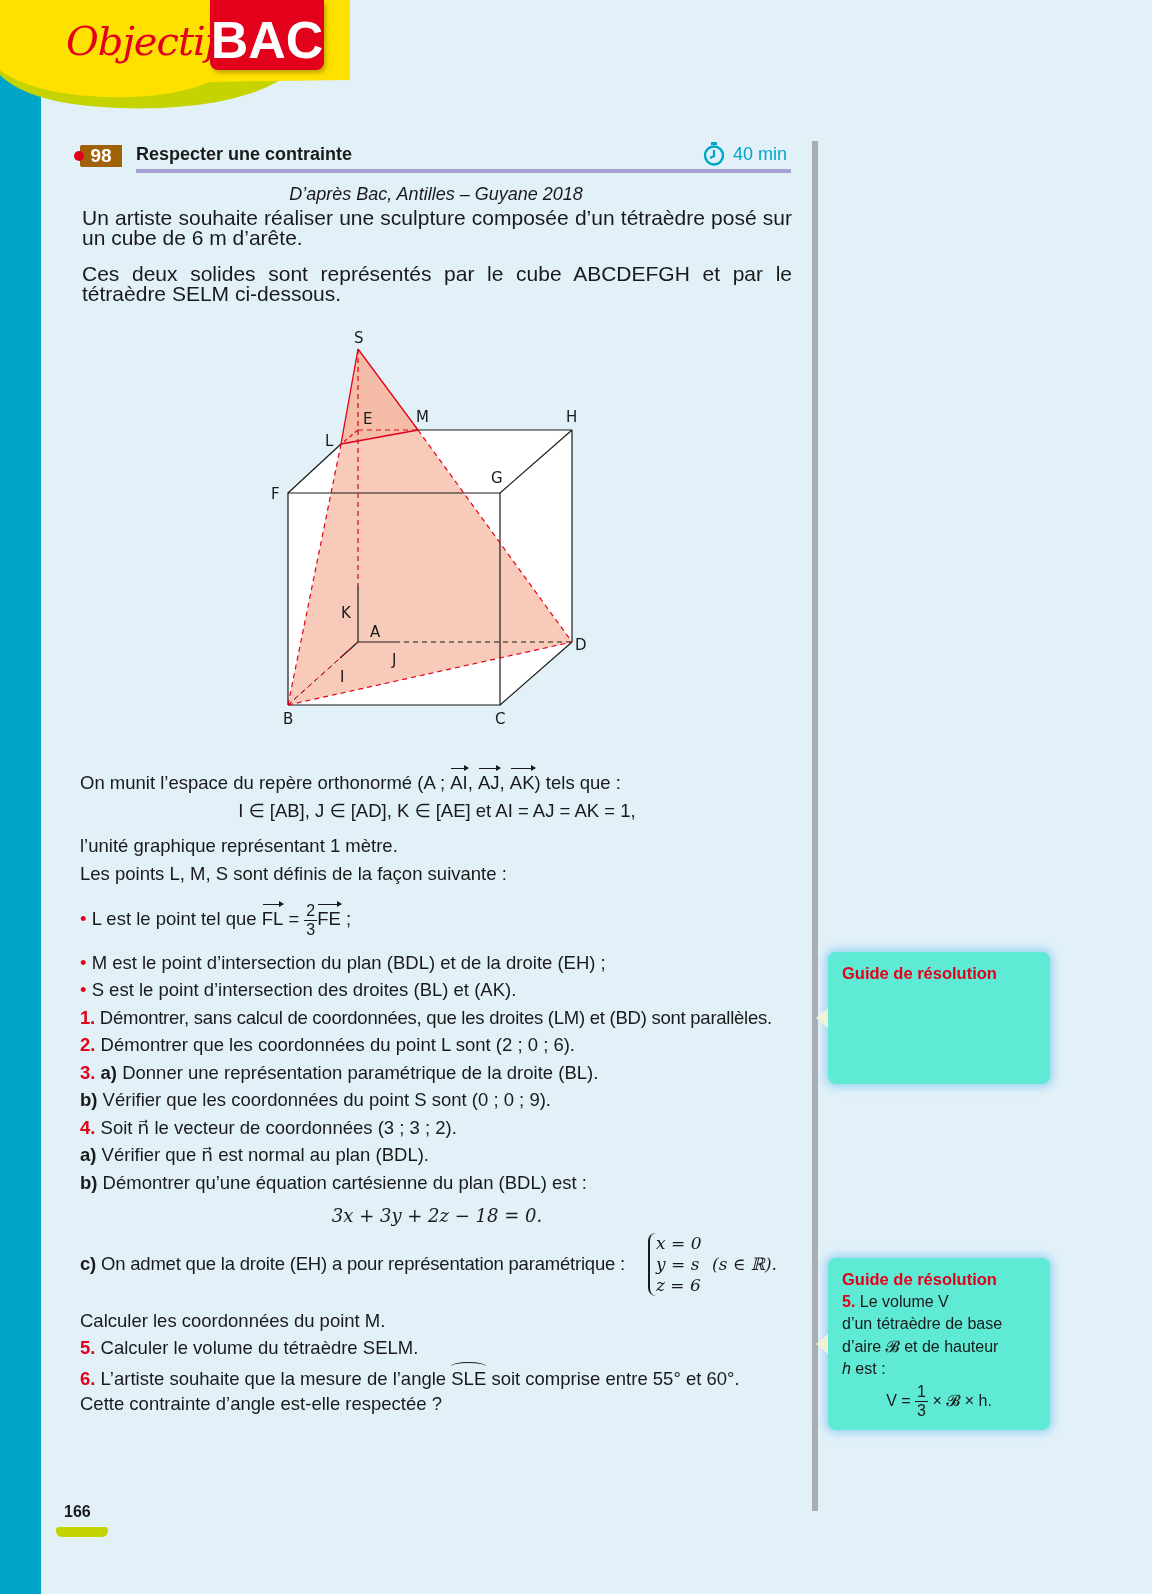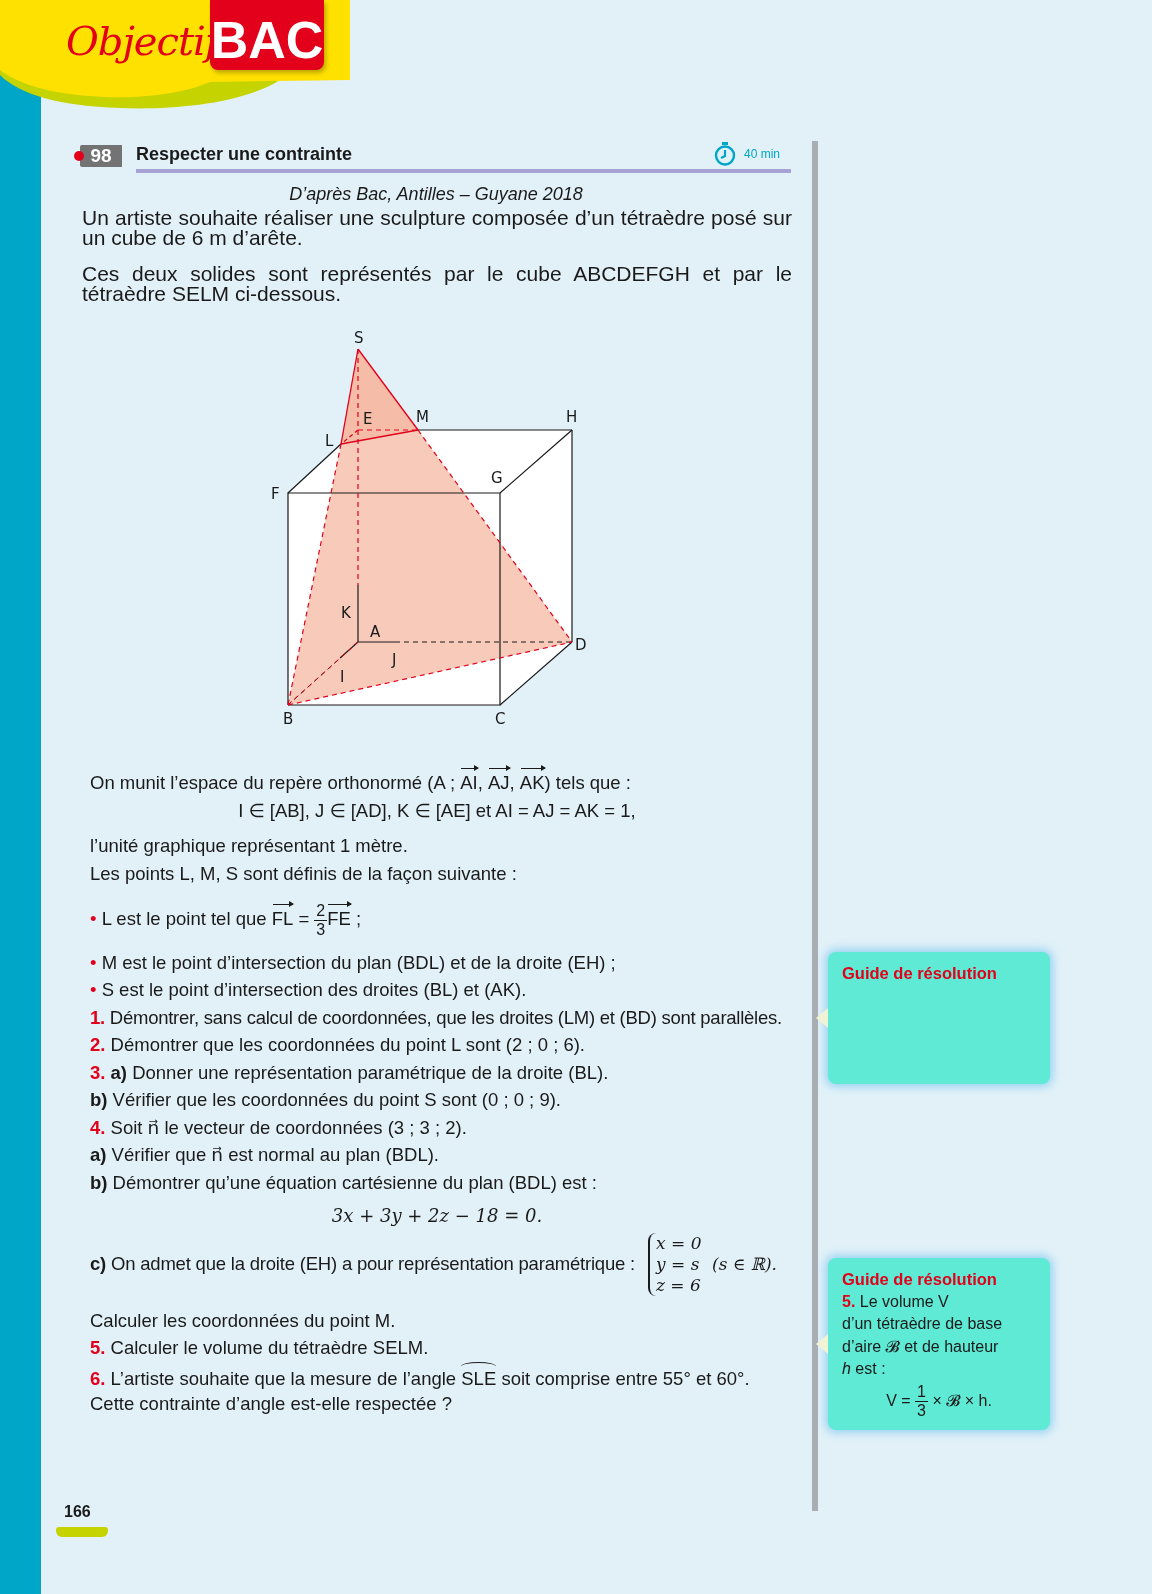--- a/index.html
+++ b/index.html
@@ -33,54 +33,54 @@
   }
   .separator {
     position: absolute; left: 812px; top: 141px; width: 6px; height: 1370px;
     background: #a9aeb3;
   }
   .exercise-header {
     position: absolute; left: 80px; top: 142px; width: 712px; height: 32px;
   }
   .ex-number {
     position: absolute; left: 0; top: 3px; width: 42px; height: 22px;
-    background: #737373; color: #fff; font-weight: bold; font-size: 19px;
+    background: #a16207; color: #fff; font-weight: bold; font-size: 19px;
     display: flex; align-items: center; justify-content: center;
     border-radius: 2px 0 0 2px;
   }
   .ex-number::before {
     content: ""; position: absolute; left: -6px; top: 6px;
     width: 10px; height: 10px; background: #e2001a; border-radius: 50%;
   }
   .ex-title {
     position: absolute; left: 56px; top: 2px; font-weight: bold; font-size: 18px;
     color: #1a1a1a;
   }
   .ex-rule {
     position: absolute; left: 56px; top: 27px; width: 655px; height: 4px;
     background: #a6a3d4;
   }
   .timer {
-    position: absolute; right: 12px; top: 0; display: flex; align-items: center;
-    color: #00a6c7; font-size: 12px;
+    position: absolute; right: 5px; top: 0; display: flex; align-items: center;
+    color: #00a6c7; font-size: 18px;
   }
   .timer svg { margin-right: 8px; }
   .source {
     position: absolute; left: 80px; top: 184px; width: 712px; text-align: center;
     font-style: italic; font-size: 18px; font-family: "Liberation Sans", sans-serif;
   }
   .para {
     position: absolute; left: 82px; width: 710px; font-size: 21px; line-height: 20px;
     text-align: justify;
   }
   .intro1 { top: 208px; }
   .intro2 { top: 264px; }
   .figure { position: absolute; left: 260px; top: 325px; }
   .figure text { font-family: "DejaVu Sans", sans-serif; font-size: 15px; fill: #1a1a1a; }
-  .line { position: absolute; left: 90px; font-size: 18.5px; line-height: 26px; white-space: nowrap; }
+  .line { position: absolute; left: 80px; font-size: 18.5px; line-height: 26px; white-space: nowrap; }
   .red { color: #e2001a; font-weight: bold; }
   .bold { font-weight: bold; }
   .bullet { color: #e2001a; }
   .vec { display: inline-block; position: relative; padding-top: 4px; }
   .vec::before {
     content: ""; position: absolute; left: 1px; right: 0; top: 2px; height: 1px; background: #1a1a1a;
   }
   .vec::after {
     content: ""; position: absolute; right: -1px; top: -1px;
     border-left: 5px solid #1a1a1a; border-top: 3px solid transparent; border-bottom: 3px solid transparent;

